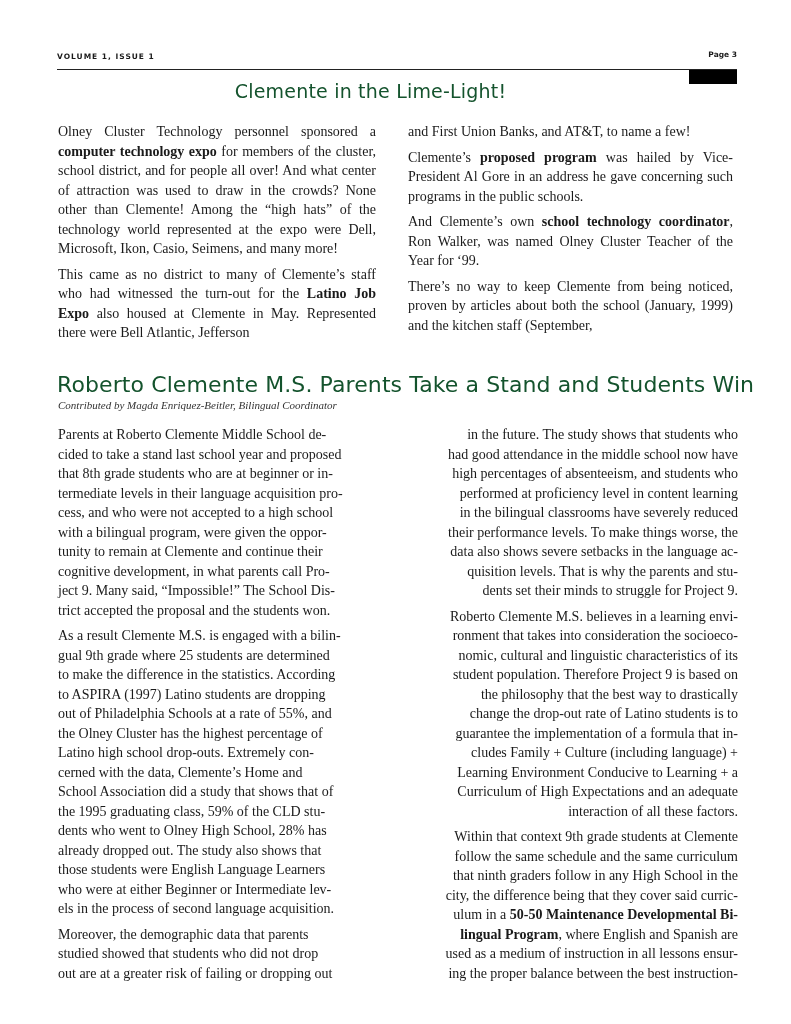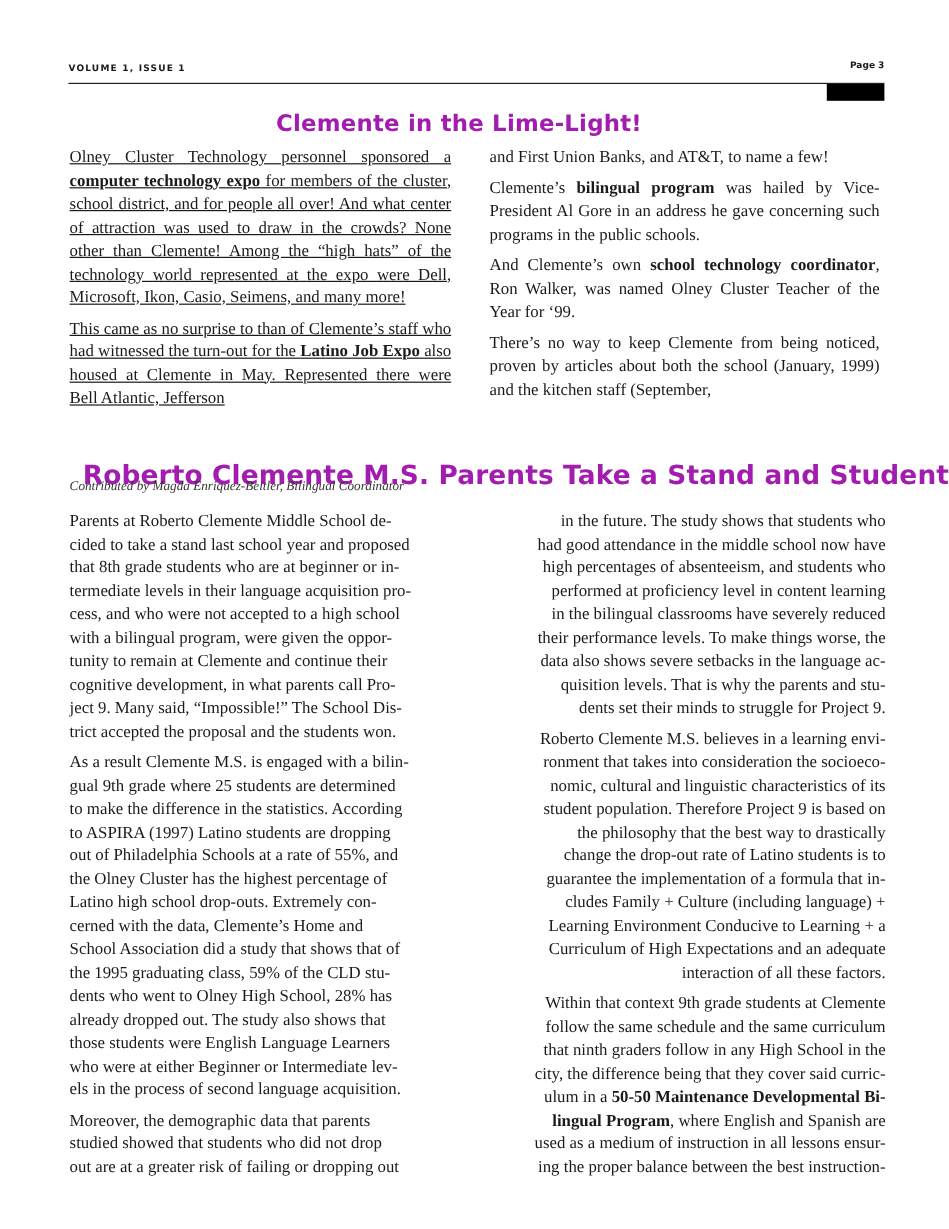--- a/index.html
+++ b/index.html
@@ -13,58 +13,58 @@
     border-bottom: 1.5px solid #222;
     font-family: "DejaVu Sans", "Liberation Sans", sans-serif;
     font-weight: bold; font-size: 7.5px; letter-spacing: 1px;
   }
   .running-header .vol { position: absolute; left: 0; top: 3px; }
   .running-header .pg { position: absolute; right: 0; top: 1px; letter-spacing: 0; font-size: 7.5px; }
   .header-bar { position: absolute; left: 689px; top: 70px; width: 48px; height: 14px; background: #000; }
 
   .headline {
     position: absolute; font-family: "DejaVu Sans", "Liberation Sans", sans-serif;
-    font-weight: bold; color: #a21caf; margin: 12px;
+    font-weight: normal; color: #14532d; margin: 0;
   }
   .h1 { left: 0; width: 741px; text-align: center; top: 80px; font-size: 19px; letter-spacing: 0.2px; }
   .h2 { left: 57px; width: 690px; top: 372px; font-size: 22px; letter-spacing: 0.1px; white-space: nowrap; }
   .byline {
     position: absolute; left: 58px; top: 399px;
     font-family: "Liberation Serif", serif; font-style: italic; font-size: 11px; color: #333;
   }
 
   .col { position: absolute; font-size: 14px; line-height: 19.5px; }
   .col p { margin: 0 0 6px 0; }
   .justify p { text-align: justify; }
   .col b { font-weight: bold; }
-  .c1 { left: 58px; top: 122px; width: 318px; text-decoration: underline; }
+  .c1 { left: 58px; top: 122px; width: 318px; }
   .c2 { left: 408px; top: 122px; width: 325px; }
   .c3 { left: 58px; top: 425px; width: 320px; }
   .c4 { left: 398px; top: 425px; width: 340px; text-align: right; }
   .col .line { display: block; white-space: nowrap; }
 </style>
 </head>
 <body>
 
 <div class="running-header">
   <span class="vol">VOLUME 1, ISSUE 1</span>
   <span class="pg">Page 3</span>
 </div>
 <div class="header-bar"></div>
 
 <h1 class="headline h1">Clemente in the Lime-Light!</h1>
 
 <div class="col c1 justify">
   <p><span>Olney Cluster Technology personnel sponsored a </span><b>computer technology expo</b><span> for members of the cluster, school district, and for people all over! And what center of attraction was used to draw in the crowds? None other than Clemente! Among the “high hats” of the technology world represented at the expo were Dell, Microsoft, Ikon, Casio, Seimens, and many more!</span></p>
-  <p><span>This came as no surprise to than of Clemente’s staff who had witnessed the turn-out for the </span><b>Latino Job Expo</b><span> also housed at Clemente in May. Represented there were Bell Atlantic, Jefferson</span></p>
+  <p><span>This came as no district to many of Clemente’s staff who had witnessed the turn-out for the </span><b>Latino Job Expo</b><span> also housed at Clemente in May. Represented there were Bell Atlantic, Jefferson</span></p>
 </div>
 
 <div class="col c2 justify">
   <p>and First Union Banks, and AT&amp;T, to name a few!</p>
-  <p><span>Clemente’s </span><b>bilingual program</b><span> was hailed by Vice-President Al Gore in an address he gave concerning such programs in the public schools.</span></p>
+  <p><span>Clemente’s </span><b>proposed program</b><span> was hailed by Vice-President Al Gore in an address he gave concerning such programs in the public schools.</span></p>
   <p><span>And Clemente’s own </span><b>school technology coordinator</b><span>, Ron Walker, was named Olney Cluster Teacher of the Year for ‘99.</span></p>
   <p>There’s no way to keep Clemente from being noticed, proven by articles about both the school (January, 1999) and the kitchen staff (September,</p>
 </div>
 
 <h2 class="headline h2">Roberto Clemente M.S. Parents Take a Stand and Students Win</h2>
 <div class="byline">Contributed by Magda Enriquez-Beitler, Bilingual Coordinator</div>
 
 <div class="col c3">
   <p>
       <span class="line">Parents at Roberto Clemente Middle School de-</span>

